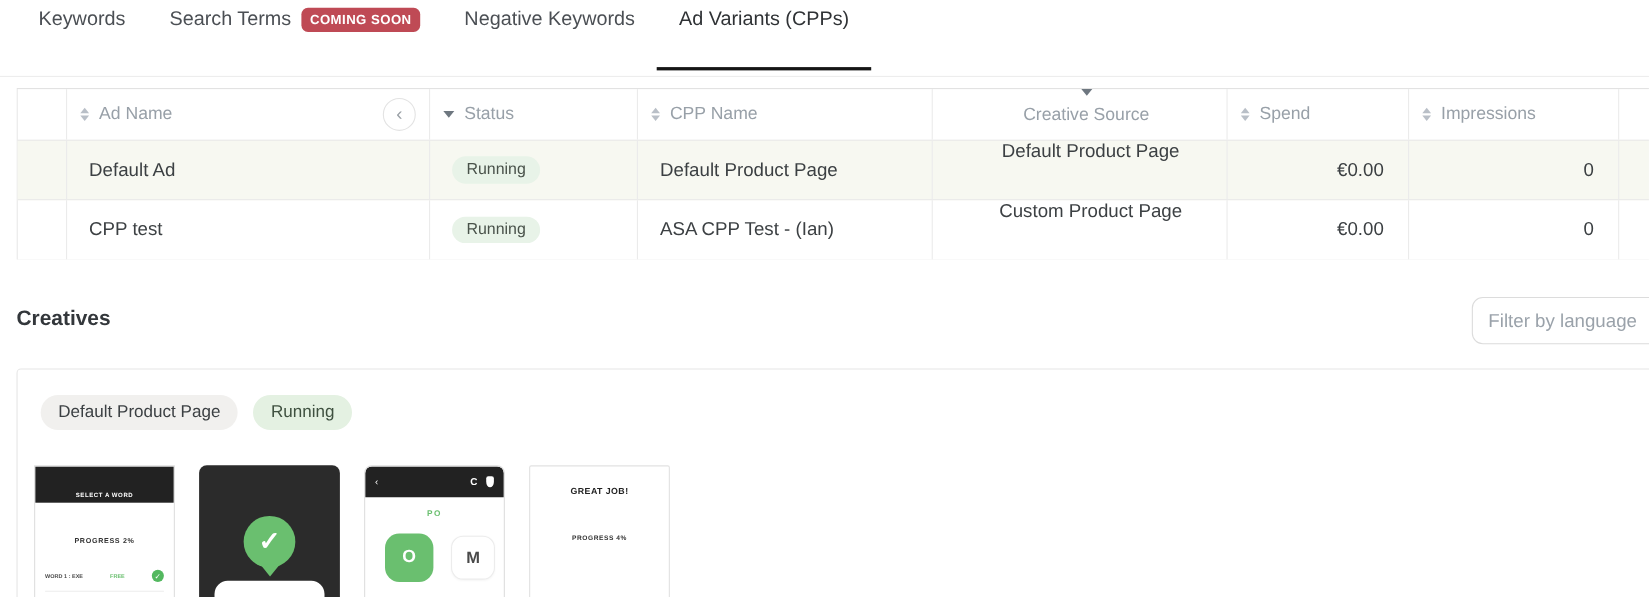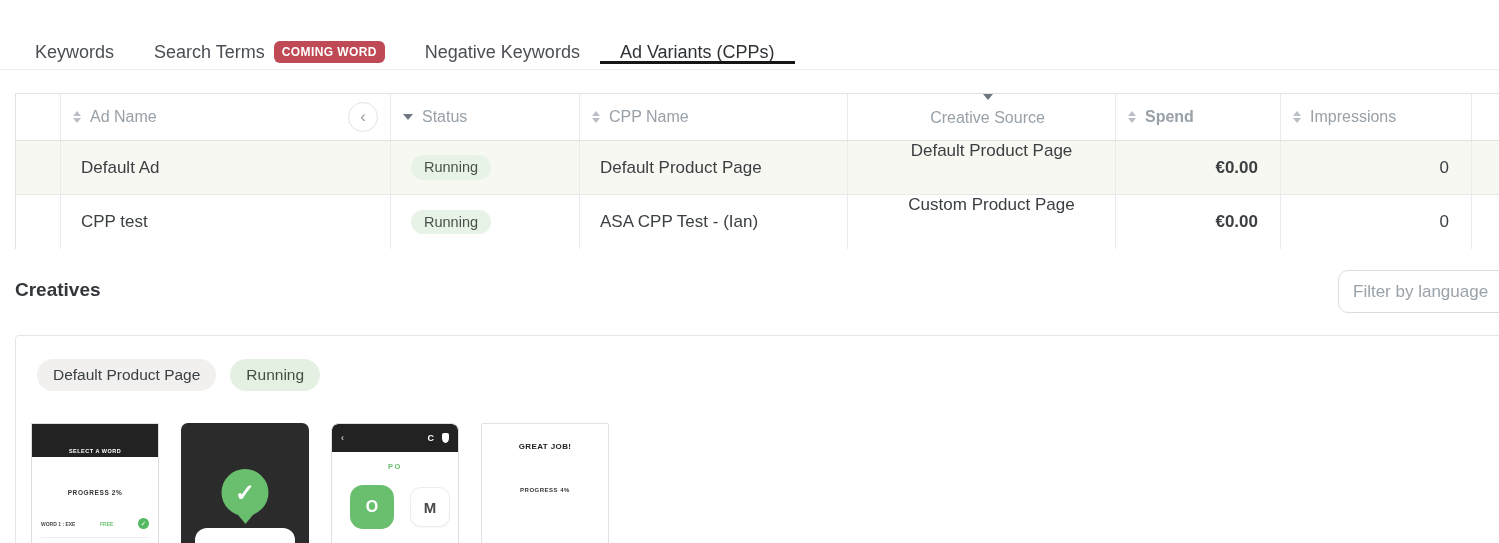--- a/index.html
+++ b/index.html
@@ -2,35 +2,35 @@
 <html><head>
 <meta charset="utf-8">
 <style>
   * { margin:0; padding:0; box-sizing:border-box; }
   html,body { width:1499px; height:543px; overflow:hidden; background:#fff;
     font-family:"Liberation Sans", sans-serif; color:#3c4043; }
 
   
   .tabbar { position:absolute; top:0; left:0; width:1499px; height:70px;
     border-bottom:1px solid #ededed; display:flex; align-items:center; padding-left:15px; background:#fff; }
-  .tab { position:relative; height:56px; display:flex; align-items:flex-end; gap:9px;
+  .tab { position:relative; height:56px; display:flex; align-items:flex-start; gap:9px;
     padding:0 20px; font-size:18px; color:#4b4f54; cursor:pointer; white-space:nowrap; }
   .tab.active { color:#2f3235; }
   .tab.active::after { content:""; position:absolute; left:0; right:0; bottom:-1px; height:3px; background:#161616; }
   .badge-coming { background:#bf4a55; color:#fff; font-size:12px; font-weight:bold;
     letter-spacing:.4px; padding:4px 8px; border-radius:6px; }
 
   
-  .table-wrap { position:absolute; top:93px; left:15px; width:1484px; height:156px; overflow:hidden; }
+  .table-wrap { position:absolute; top:80px; left:15px; width:1484px; height:156px; overflow:hidden; }
   .table { width:1540px; border:1px solid #e2e2e2; background:#fff; }
   .trow { display:flex; }
   .cell { border-right:1px solid #ebebeb; display:flex; align-items:center; overflow:hidden; }
   .cell:last-child { border-right:none; }
   .c-blank{ width:45px; } .c-adname{ width:330px; } .c-status{ width:189px; }
-  .c-cpp{ width:268px; } .c-source{ width:268px;flex-direction:column; } .c-spend{ width:165px;font-weight:bold; }
+  .c-cpp{ width:268px; } .c-source{ width:268px;flex-direction:column; } .c-spend{ width:165px; }
   .c-impr{ width:191px; } .c-sliver{ width:60px; }
   .thead { height:47px; border-bottom:1px solid #e4e4e4; }
   .thead .cell { color:#98a0a8; font-size:16px; padding-left:12px; gap:9px; }
   .tr-data { height:54px; font-size:17px; color:#3c4043; }
   .tr-data .cell { padding-left:20px; }
   .tr-data.tinted { background:#f7f8f1; border-bottom:1px solid #e9e9e9; }
   .num { justify-content:flex-end; padding-right:22px !important; }
 
   .sort-icon { display:inline-flex; flex-direction:column; gap:2px; }
   .sort-icon i { width:0; height:0; border-left:4.5px solid transparent; border-right:4.5px solid transparent; }
@@ -105,21 +105,21 @@
 </style>
 </head>
 <body>
 
 <nav class="tabbar">
   <div class="tab">
     <span>Keywords</span>
   </div>
   <div class="tab">
     <span>Search Terms</span>
-    <span class="badge-coming">COMING WORD</span>
+    <span class="badge-coming">COMING SOON</span>
   </div>
   <div class="tab">
     <span>Negative Keywords</span>
   </div>
   <div class="tab active">
     <span>Ad Variants (CPPs)</span>
   </div>
 </nav>
 
 <div class="table-wrap">

